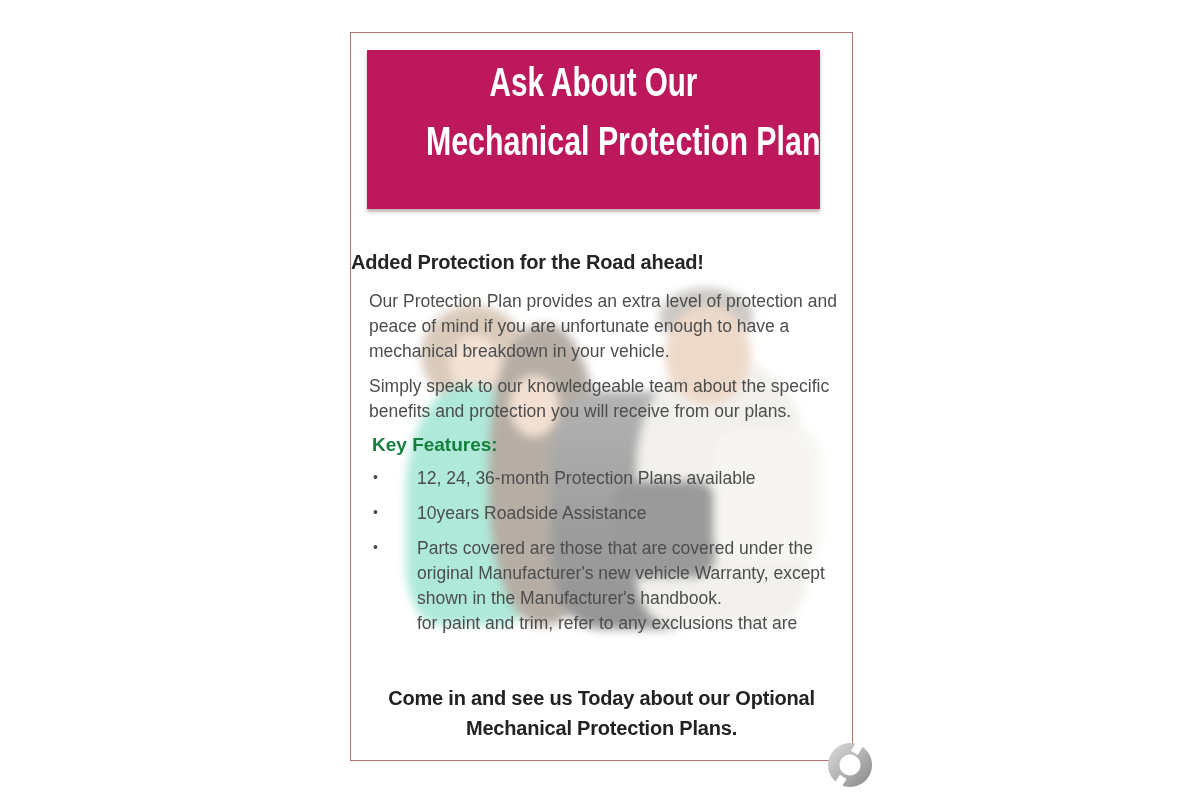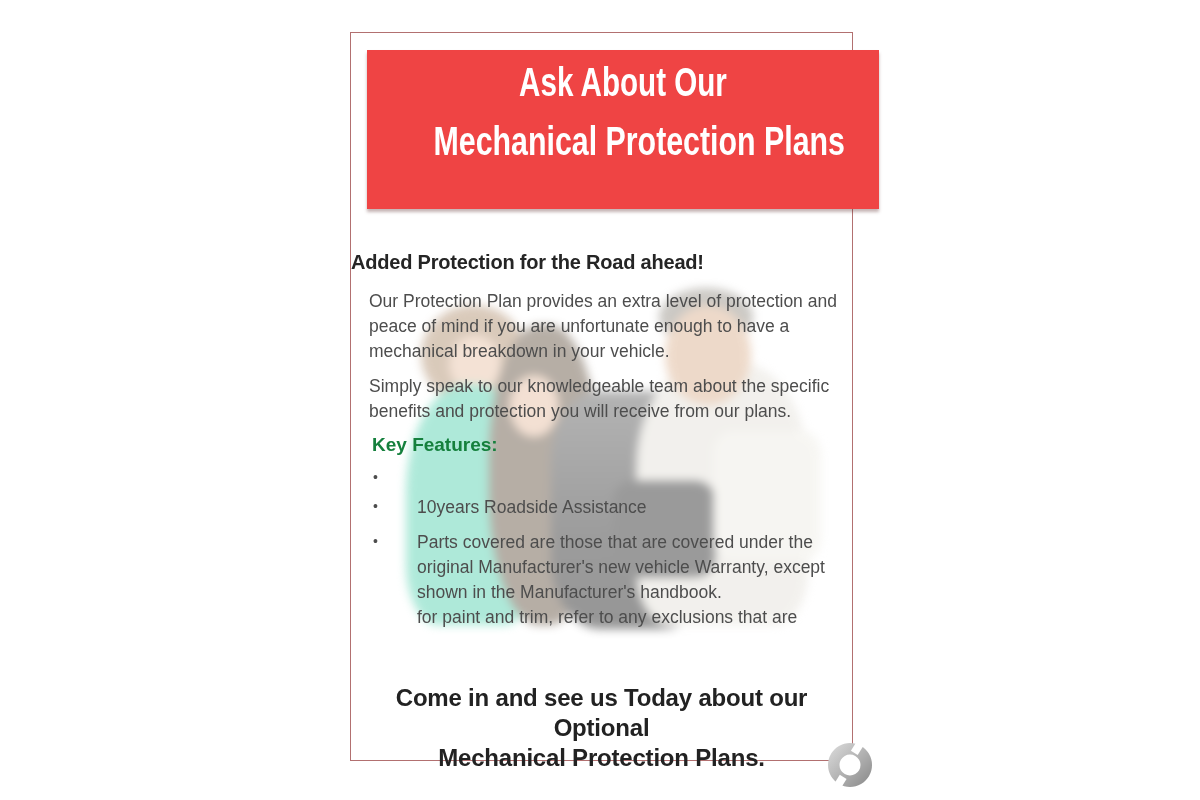--- a/index.html
+++ b/index.html
@@ -28,22 +28,22 @@
   .blob-man-shirt   { left:285px; top:330px; width:172px; height:262px; background:#e6e3dc;
                       border-radius:40% 40% 20% 20%; }
   .blob-man-hair    { left:308px; top:255px; width:94px;  height:58px;  background:#98938a; }
   .blob-man-face    { left:314px; top:272px; width:86px;  height:100px; background:#ddb595; }
   .blob-dark-object { left:262px; top:448px; width:102px; height:96px;  background:#383838;
                       border-radius:20%; }
   .blob-papers      { left:362px; top:398px; width:108px; height:130px; background:#efede6;
                       border-radius:18%; }
 
   
-  .banner { position:absolute; left:16px; top:17px; width:512px; height:159px;
-            background:#ef4444; z-index:2;
+  .banner { position:absolute; left:16px; top:17px; width:453px; height:159px;
+            background:#be185d; z-index:2;
             box-shadow:0 3px 3px rgba(90,40,40,0.35); }
   .banner-line { position:absolute; left:0; width:100%; text-align:center;
                  color:#ffffff; font-weight:bold; transform:scaleX(0.74);
                  white-space:nowrap; }
   .banner-line1 { top:10px; font-size:40px; }
   .banner-line2 { top:68px; font-size:41px; }
 
   
   .subtitle { position:absolute; top:186px; left:0; width:100%; text-align:left;
               font-size:20px; font-weight:bold; color:#252525; letter-spacing:-0.2px;
@@ -58,21 +58,21 @@
                  font-weight:bold; color:#15803d; z-index:2; }
 
   .features { position:absolute; top:401px; left:22px; width:470px; list-style:none;
               z-index:2; }
   .features li { display:flex; margin-bottom:10px; }
   .features li + li { margin-top:0; }
   .bullet { flex:none; width:44px; font-size:14px; color:#4d4d4d; padding-top:3px; }
   .feature-text { font-size:17.5px; line-height:25px; color:#4d4d4d; }
 
   .cta { position:absolute; top:618px; left:0; width:100%; text-align:center;
-         font-size:24px; line-height:30px; font-weight:bold; color:#222222;
+         font-size:20px; line-height:30px; font-weight:bold; color:#222222;
          letter-spacing:-0.2px; z-index:2; }
 
   
   .logo { position:absolute; left:825px; top:740px; width:50px; height:50px; z-index:5; }
 </style>
 </head>
 <body>
 
 <div class="page">
 
@@ -110,20 +110,23 @@
         <div>Our Protection Plan provides an extra level of protection and</div>
         <div>peace of mind if you are unfortunate enough to have a</div>
         <div>mechanical breakdown in your vehicle.</div>
       </div>
 
       <div class="key-heading">Key Features:</div>
 
       <ul class="features">
         <li>
           <span class="bullet">•</span>
+          <div class="feature-text">
+            <div>12, 24, 36-month Protection Plans available</div>
+          </div>
         </li>
         <li>
           <span class="bullet">•</span>
           <div class="feature-text">
             <div>10years Roadside Assistance</div>
           </div>
         </li>
         <li>
           <span class="bullet">•</span>
           <div class="feature-text">

